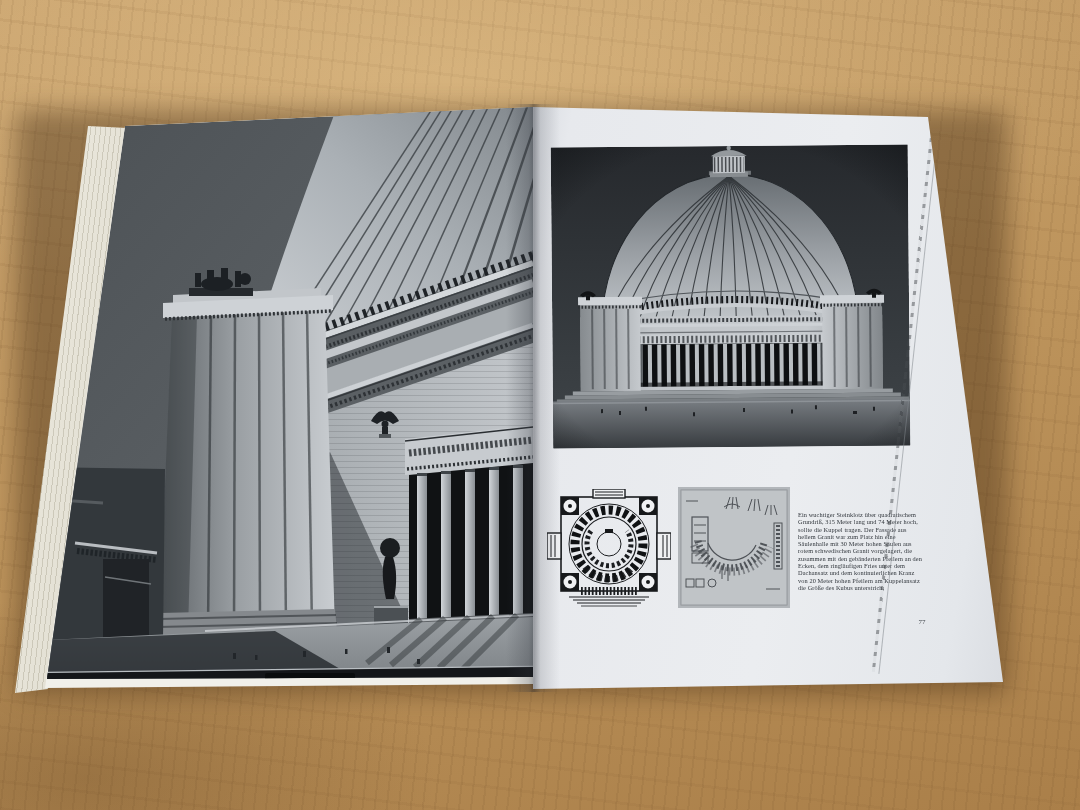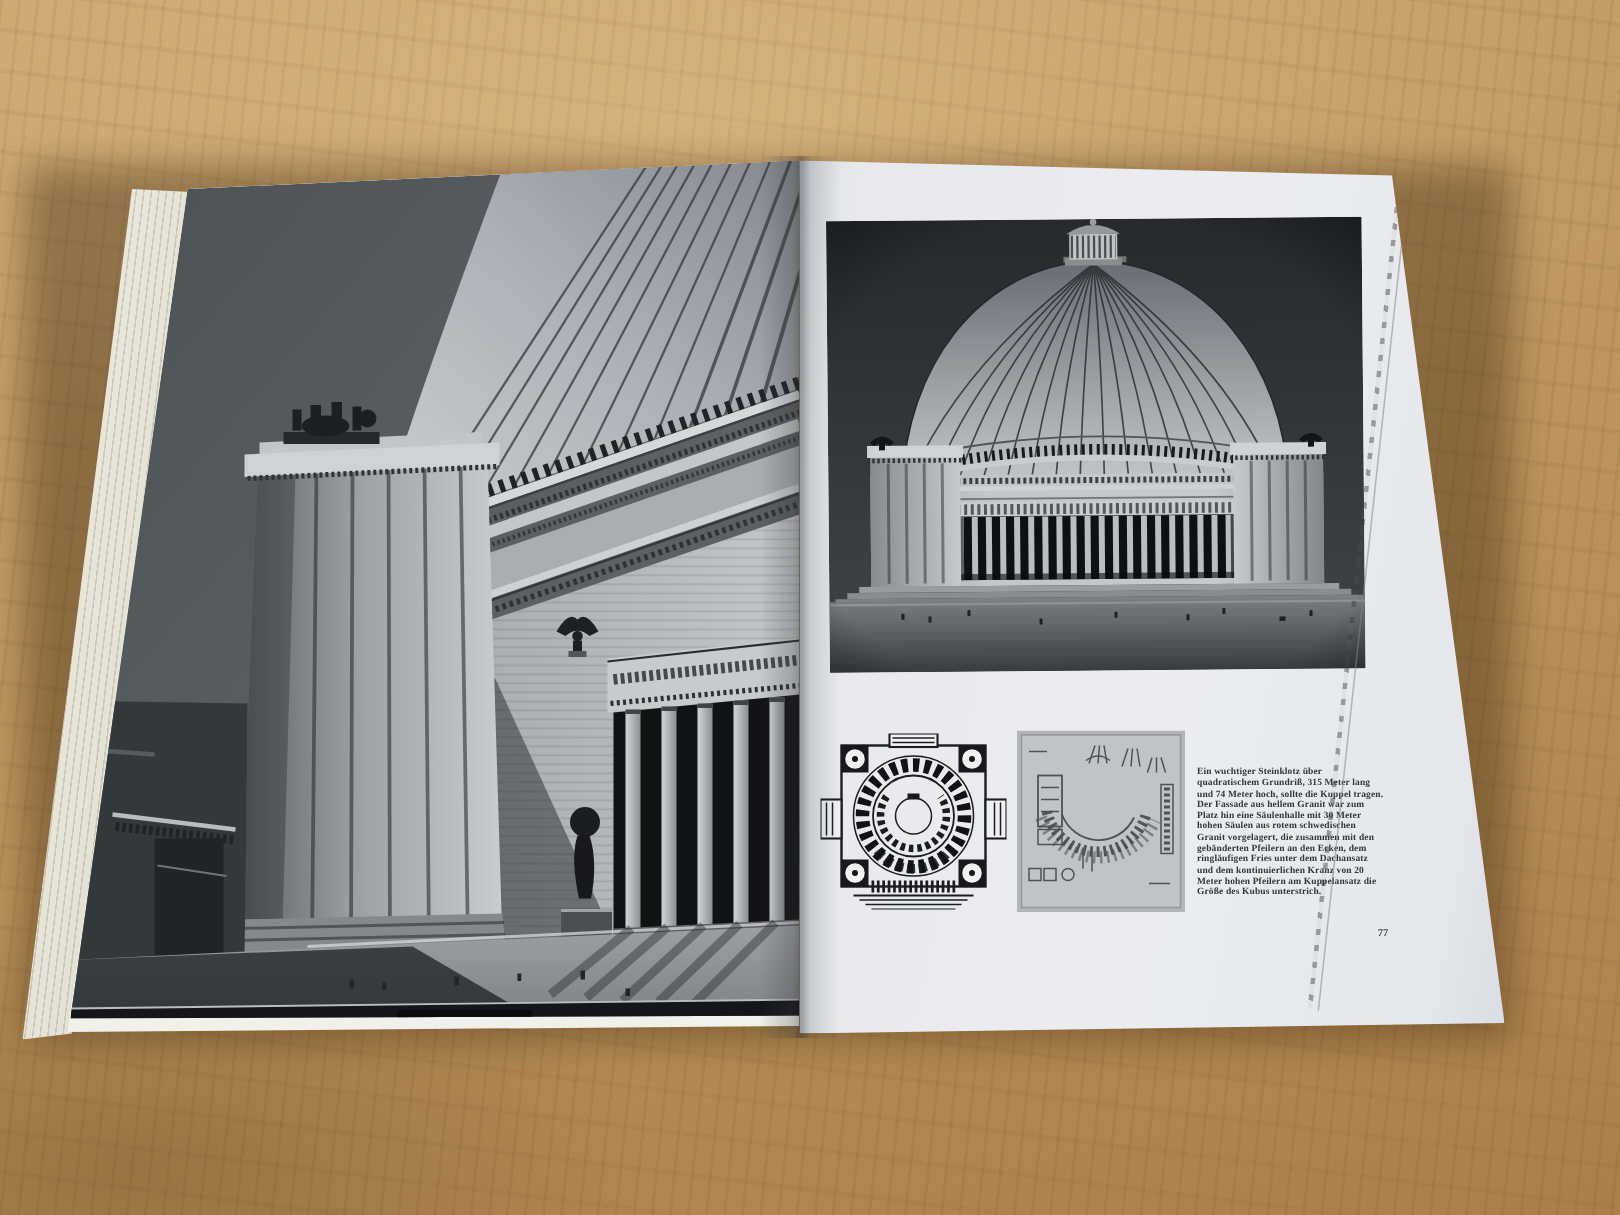--- a/index.html
+++ b/index.html
@@ -6,21 +6,21 @@
   .scene{position:relative;width:1080px;height:810px;overflow:hidden;
     background:
       radial-gradient(1100px 420px at 42% 10%, rgba(255,228,175,.28), transparent 62%),
       radial-gradient(500px 260px at 8% 96%, rgba(90,60,28,.30), transparent 70%),
       repeating-linear-gradient(96deg, rgba(104,72,36,.10) 0 2px, transparent 2px 12px),
       repeating-linear-gradient(7deg, rgba(140,100,55,.12) 0 3px, transparent 3px 27px),
       linear-gradient(165deg,#cba570 0%,#bd945c 52%,#aa7f49 100%);
     font-family:"Liberation Serif", serif;}
   .book-shadow{position:absolute;left:16px;top:110px;width:992px;height:584px;
     background:rgba(66,44,20,.42);filter:blur(12px);border-radius:10px;}
-  .page{position:absolute;font-weight:bold;}
+  .page{position:absolute;}
   .stack-left{left:15px;top:126px;width:112px;height:567px;
     clip-path:polygon(73px 0px,112px 2px,33px 563px,0px 567px);
     background:
       repeating-linear-gradient(97deg, rgba(150,144,122,.32) 0 1px, transparent 1px 5px),
       linear-gradient(100deg,#efece1,#e4e1d5 60%,#d8d5c9);}
   .left-page{left:45px;top:107px;width:488px;height:583px;
     clip-path:polygon(80px 19px,488px 0px,488px 577px,0px 581px);
     background:#f1f0ea;}
   .left-photo{position:absolute;left:0;top:0;
     clip-path:polygon(80px 19px,488px 0px,488px 570px,2px 572px);}

